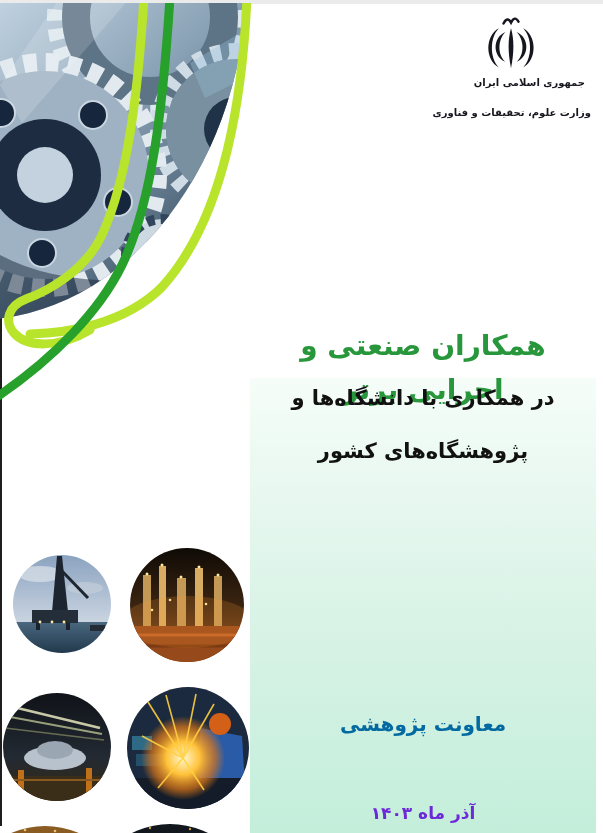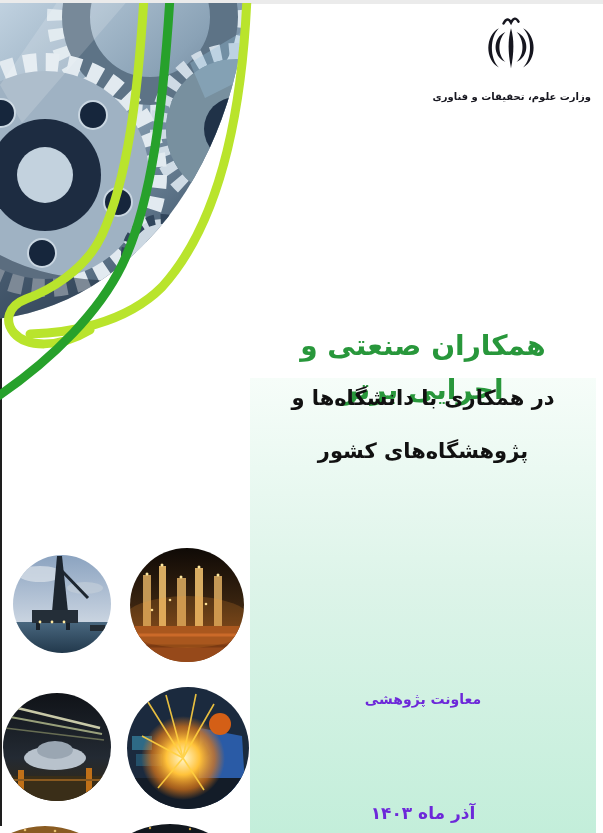--- a/index.html
+++ b/index.html
@@ -16,21 +16,21 @@
   }
   .emblem-block{position:absolute;right:12px;top:16px;width:160px;text-align:center;}
   .emblem-block svg{display:block;margin:0 auto;}
   .cal{direction:rtl;color:#16161f;font-weight:bold;text-align:right;line-height:14px;margin-top:16px;}
   .cal1{font-size:10px;margin-top:2px;padding-right:6px;}
   .cal2{font-size:10px;}
   .tline{position:absolute;left:250px;width:346px;text-align:center;direction:rtl;font-weight:bold;}
   .t1{top:324px;height:44px;line-height:44px;font-size:28px;color:#28973b;}
   .t2{top:381px;height:34px;line-height:34px;font-size:21px;color:#111111;}
   .t3{top:434px;height:34px;line-height:34px;font-size:21px;color:#111111;}
-  .f1{top:684px;height:30px;line-height:30px;font-size:14px;color:#6d28d9;}
+  .f1{top:709px;height:30px;line-height:30px;font-size:20px;color:#0369a1;}
   .f2{top:752px;height:30px;line-height:30px;font-size:18px;color:#111111;}
   .f3{top:799px;height:28px;line-height:28px;font-size:17px;color:#6d28d9;}
   .photos{position:absolute;left:0;top:540px;}
 </style>
 </head>
 <body>
 
 <div class="page">
 
   <div class="top-strip"></div>
@@ -84,20 +84,21 @@
     <svg width="56" height="58" viewBox="0 0 60 62">
       <g fill="#16161f" stroke="none">
         <path d="M22,8 q4,-8 8,-1 q4,-8 8,-1" fill="none" stroke="#16161f" stroke-width="2.6" stroke-linecap="round"></path>
         <path d="M30,13 C26.6,25 26.6,38 30,56 C33.4,38 33.4,25 30,13 Z"></path>
         <path d="M24,17 C16,25 15,41 24,49 C10,43 10,23 24,17 Z"></path>
         <path d="M36,17 C44,25 45,41 36,49 C50,43 50,23 36,17 Z"></path>
         <path d="M17,13 C7,23 7,45 17,55 C2,47 2,21 17,13 Z"></path>
         <path d="M43,13 C53,23 53,45 43,55 C58,47 58,21 43,13 Z"></path>
       </g>
     </svg>
+    <div class="cal cal1" dir="rtl">جمهوری اسلامی ایران</div>
     <div class="cal cal2" dir="rtl">وزارت علوم، تحقیقات و فناوری</div>
   </div>
 
   <div class="panel"></div>
 
   <div class="tline t1" dir="rtl">همکاران صنعتی و اجرایی برتر</div>
   <div class="tline t2" dir="rtl">در همکاری با دانشگاه‌ها و</div>
   <div class="tline t3" dir="rtl">پژوهشگاه‌های کشور</div>
 
   <svg class="photos" width="256" height="293" viewBox="0 0 256 293">

